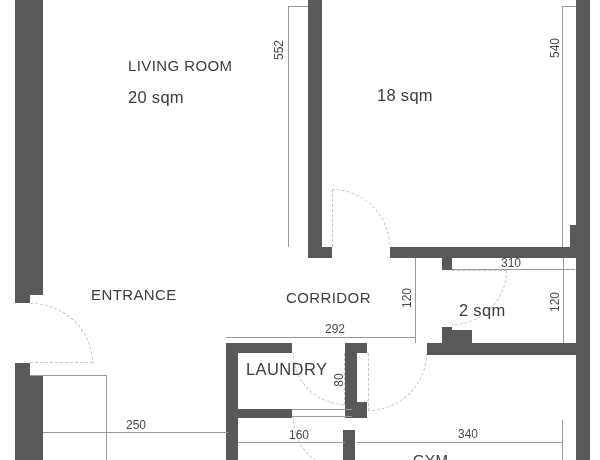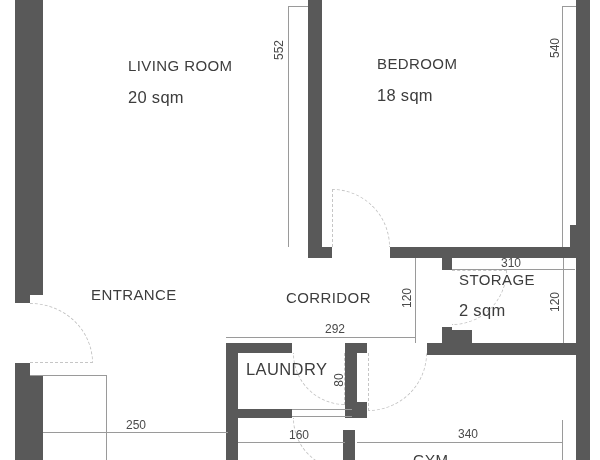--- a/index.html
+++ b/index.html
@@ -81,28 +81,26 @@
   <div class="tline" style="left:43px;top:432px;width:185px;height:1px"></div>
   <div class="tline" style="left:238px;top:442px;width:107px;height:1px"></div>
   <div class="tline" style="left:357px;top:442px;width:205px;height:1px"></div>
   <div class="tline" style="left:562px;top:420px;width:1px;height:40px"></div>
   <div class="tline" style="left:292px;top:409px;width:60px;height:1px"></div>
   <div class="tline" style="left:292px;top:416px;width:60px;height:1px"></div>
 
   <div class="room-name" style="left:128px;top:57px">LIVING ROOM</div>
   <div class="room-area" style="left:128px;top:88px">20 sqm</div>
 
-  <div class="room-name" style="left:377px;top:55px">BEDROOM</div>
   <div class="room-area" style="left:377px;top:86px">18 sqm</div>
 
   <div class="room-name" style="left:286px;top:289px">CORRIDOR</div>
 
   <div class="room-name" style="left:91px;top:286px">ENTRANCE</div>
 
-  <div class="room-name" style="left:459px;top:271px">STORAGE</div>
   <div class="room-area" style="left:459px;top:301px">2 sqm</div>
 
   <div class="room-name" style="left:246px;top:360px;font-size:16.5px">LAUNDRY</div>
 
   <div class="room-name" style="left:413px;top:451px">GYM</div>
 
   <div class="dim vert" style="left:279px;top:50px">552</div>
   <div class="dim vert" style="left:555px;top:48px">540</div>
   <div class="dim" style="left:335px;top:329px">292</div>
   <div class="dim vert" style="left:407px;top:298px">120</div>

